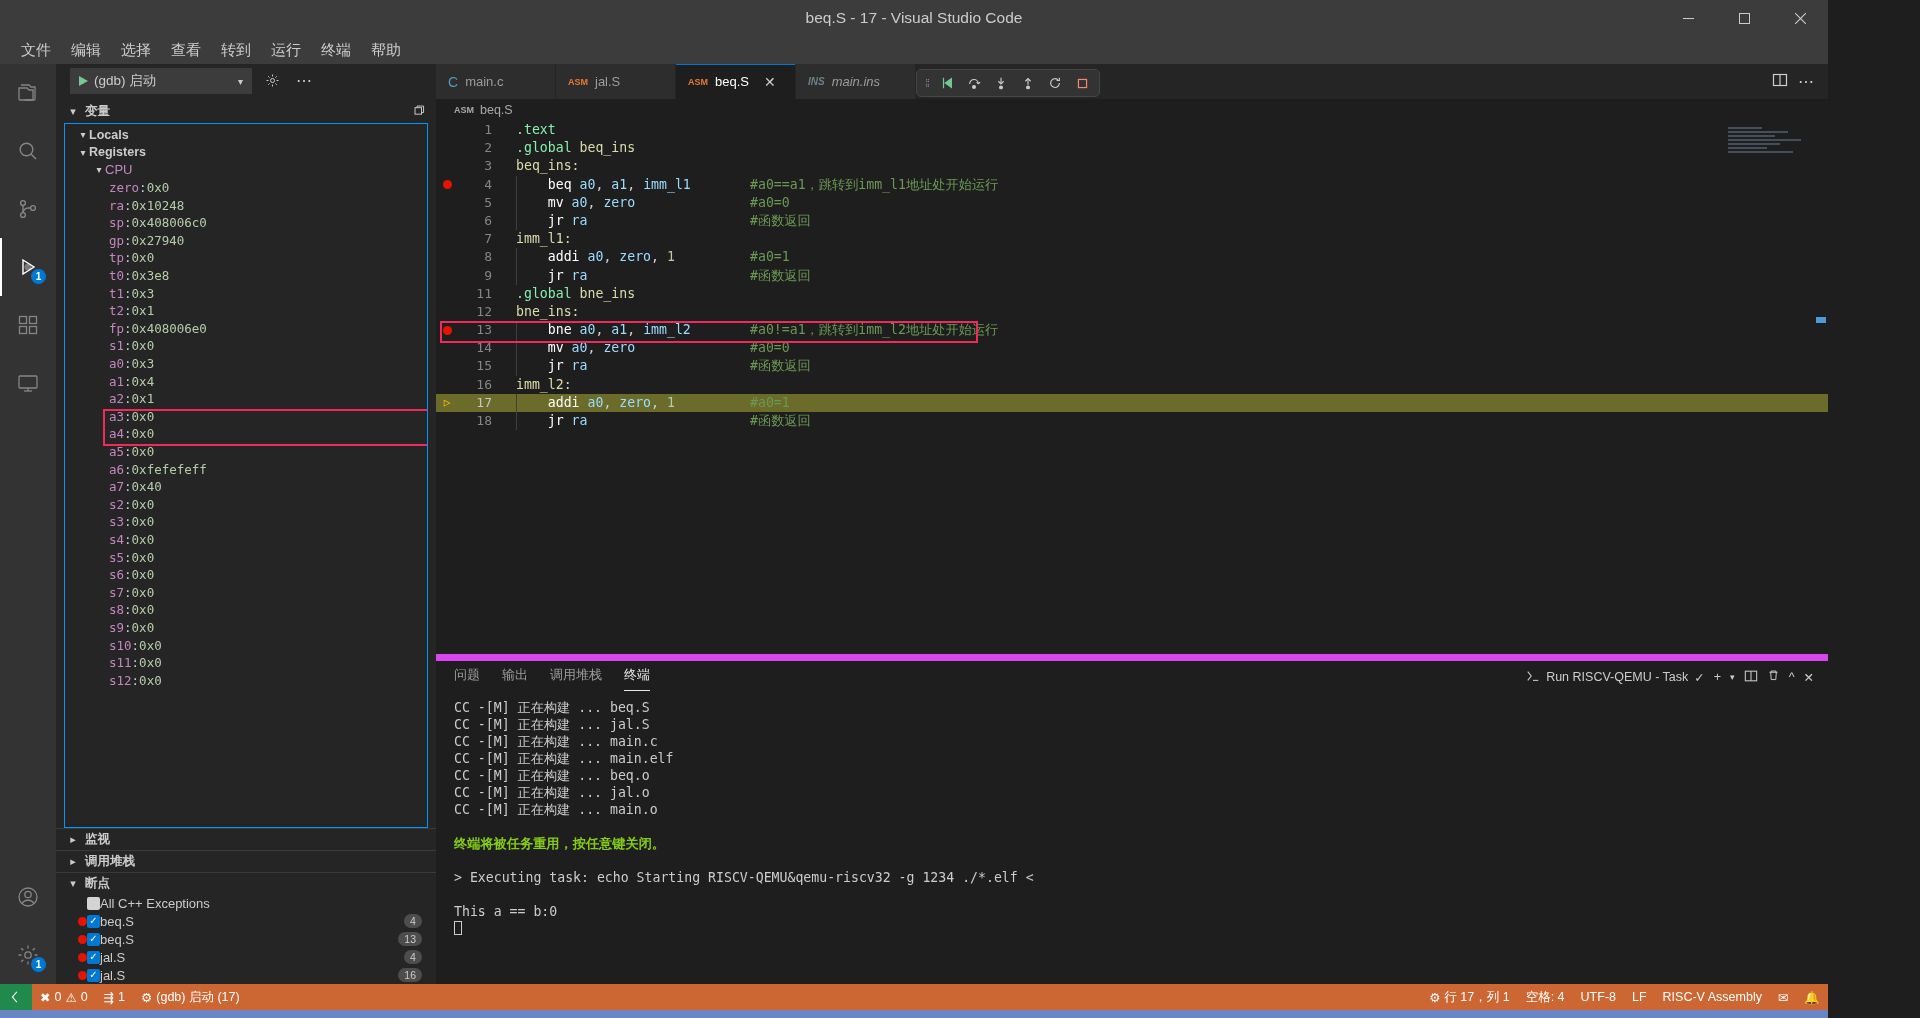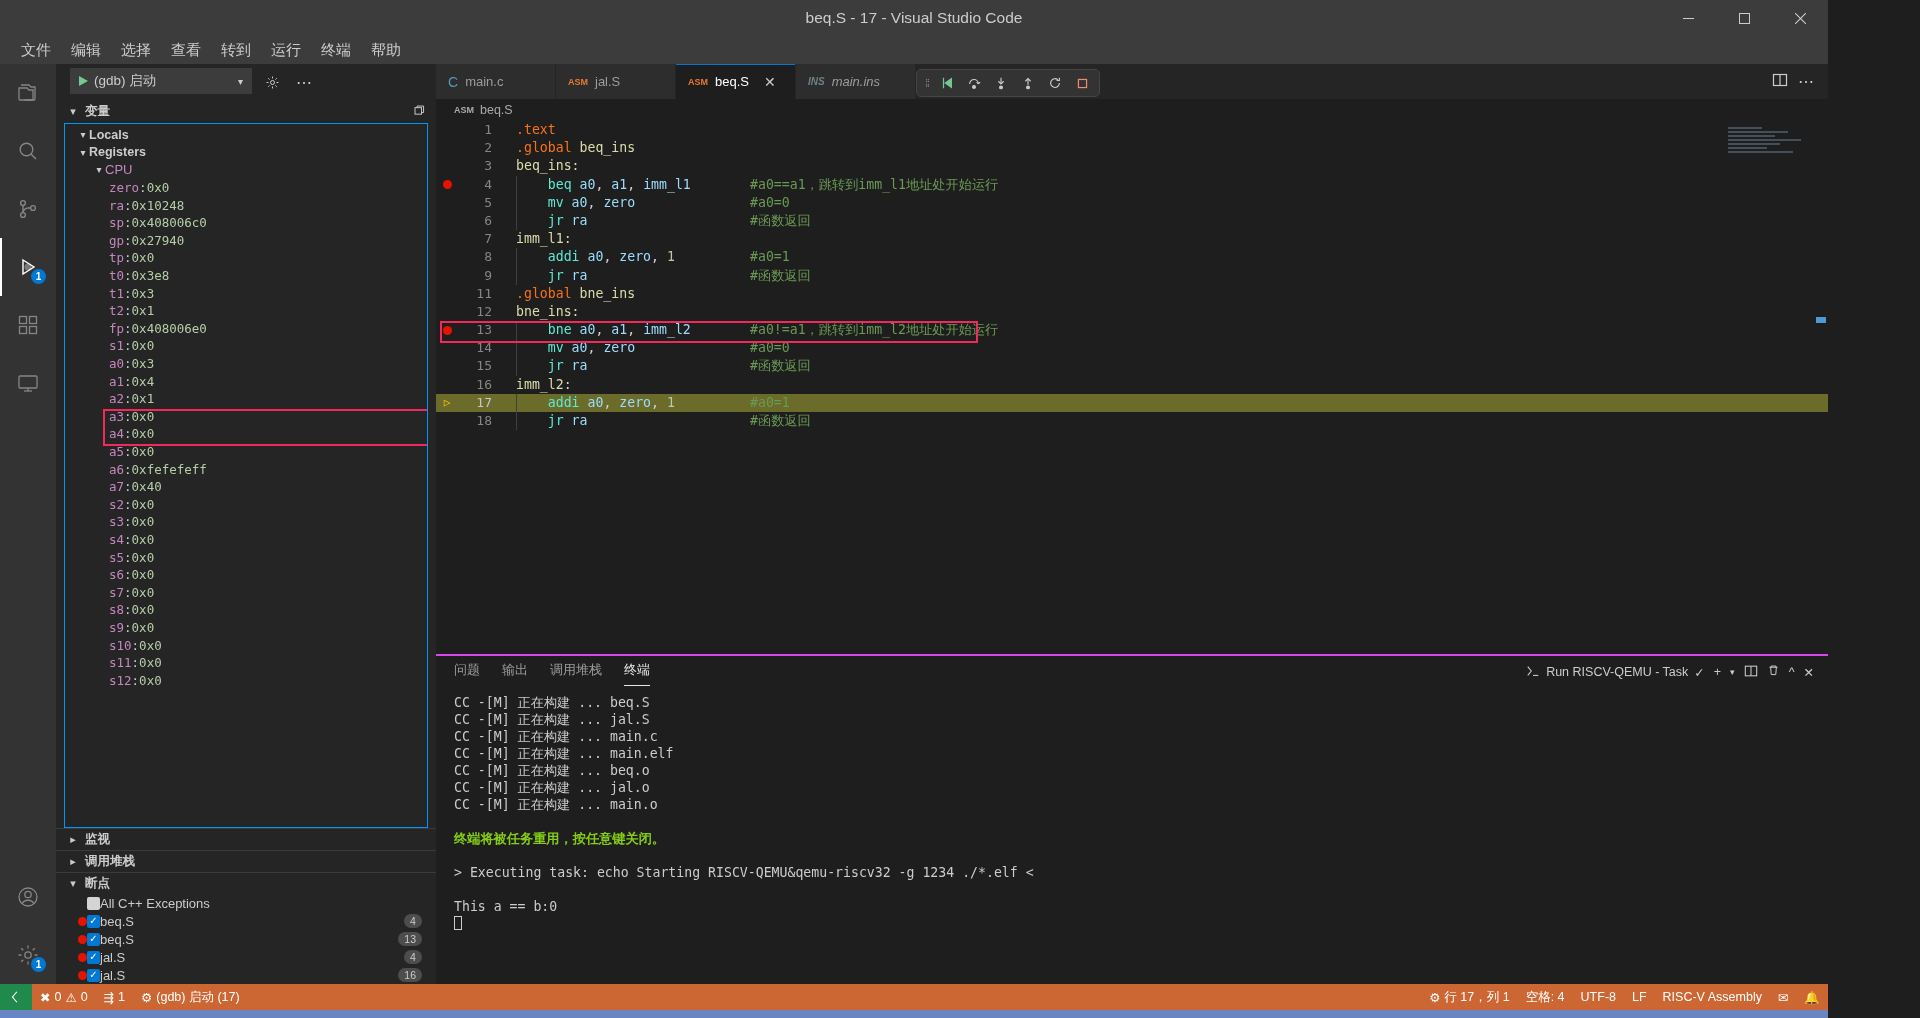--- a/index.html
+++ b/index.html
@@ -62,21 +62,21 @@
   .sidebar {
     width: 380px; background: #252526; display: flex; flex-direction: column;
     flex: none; min-height: 0; position: relative;
   }
   .sidebar-head {
     height: 36px; display: flex; align-items: center; padding: 0 8px 0 16px;
     color: #bbbbbb; font-size: 13px; flex: none;
   }
   .sidebar-title { letter-spacing: .4px; }
   .rundebug-row {
-    display: flex; align-items: flex-end; gap: 8px; padding: 4px 6px 6px 14px; flex: none;
+    display: flex; align-items: flex-start; gap: 8px; padding: 4px 6px 6px 14px; flex: none;
   }
   .config-select {
     flex: 1 1 auto; height: 26px; background: #3c3c3c; color: #cccccc;
     display: flex; align-items: center; gap: 6px; padding: 0 8px;
     font-size: 13.5px; border: 1px solid #3c3c3c; position: relative; max-width: 182px;
   }
   .play-tri { width: 0; height: 0; border-left: 9px solid #73c991; border-top: 5.5px solid transparent; border-bottom: 5.5px solid transparent; flex:none; }
   .chev { margin-left: auto; color:#cccccc; font-size: 10px; }
   .icon-btn { width: 24px; height: 24px; display: flex; align-items: center; justify-content: center; color: #cccccc; border-radius: 4px; }
 
@@ -170,42 +170,42 @@
   .code-line.current { background: #6b6b2a; }
   .gutter-bp { width: 22px; text-align: center; flex: none; position: relative; }
   .bp-red { display:inline-block; width: 9px; height: 9px; border-radius: 50%; background: #e51400; vertical-align: middle; }
   .arrow-outline { color: #ffcc00; font-size: 11px; }
   .lnum { width: 34px; text-align: right; color: #858585; flex: none; padding-right: 0; font-size: 13px; }
   .lnum.cur { color: #c6c6c6; }
   .code-text { padding-left: 24px; position: relative; }
   .indent-guide {
     position: absolute; left: 24px; top: 0; bottom: 0; width: 1px; background: #404040;
   }
-  .kw-dir { color: #f97316; }       
+  .kw-dir { color: #86efac; }       
   .kw-label { color: #dcdcaa; }     
-  .kw-ins { color: #5eead4; }       
+  .kw-ins { color: #ffffff; }       
   .kw-reg { color: #9cdcfe; }       
   .kw-num { color: #b5cea8; }
   .kw-plain { color: #d4d4d4; }
   .kw-comment { color: #6a9955; }
   .comment-col { position: absolute; left: 258px; }
 
   .annot-box-code {
     position: absolute; left: 4px; top: 200px; width: 538px; height: 22px;
     border: 2.5px solid #f2295b; z-index: 7; pointer-events: none;
   }
 
   .minimap {
     position: absolute; right: 14px; top: 6px; width: 86px; height: 40px; opacity: .65;
   }
   .mm-line { height: 2px; margin-bottom: 2px; background: #5a6a7a; }
   .scroll-dot { position: absolute; right: 2px; top: 196px; width: 10px; height: 6px; background: #4f9ad6; }
 
   
-  .panel { height: 330px; background: #1e1e1e; border-top: 2px solid #d946ef; display: flex; flex-direction: column; flex: none; }
+  .panel { height: 330px; background: #1e1e1e; border-top: 7px solid #d946ef; display: flex; flex-direction: column; flex: none; }
   .panel-tabs {
     height: 32px; display: flex; align-items: center; padding-left: 18px; gap: 22px;
     color: #9c9c9c; font-size: 13px; flex: none; position: relative;
   }
   .panel-tab { position: relative; padding-bottom: 4px; }
   .panel-tab.active { color: #e7e7e7; }
   .panel-tab.active::after { content:''; position:absolute; left:0; right:0; bottom:-3px; height:1px; background:#e7e7e7; }
   .panel-right { margin-left: auto; display: flex; align-items: center; gap: 9px; padding-right: 14px; color: #cccccc; font-size: 12.5px; }
   .term-task { display:flex; align-items:center; gap:6px; }
   .term-body {

